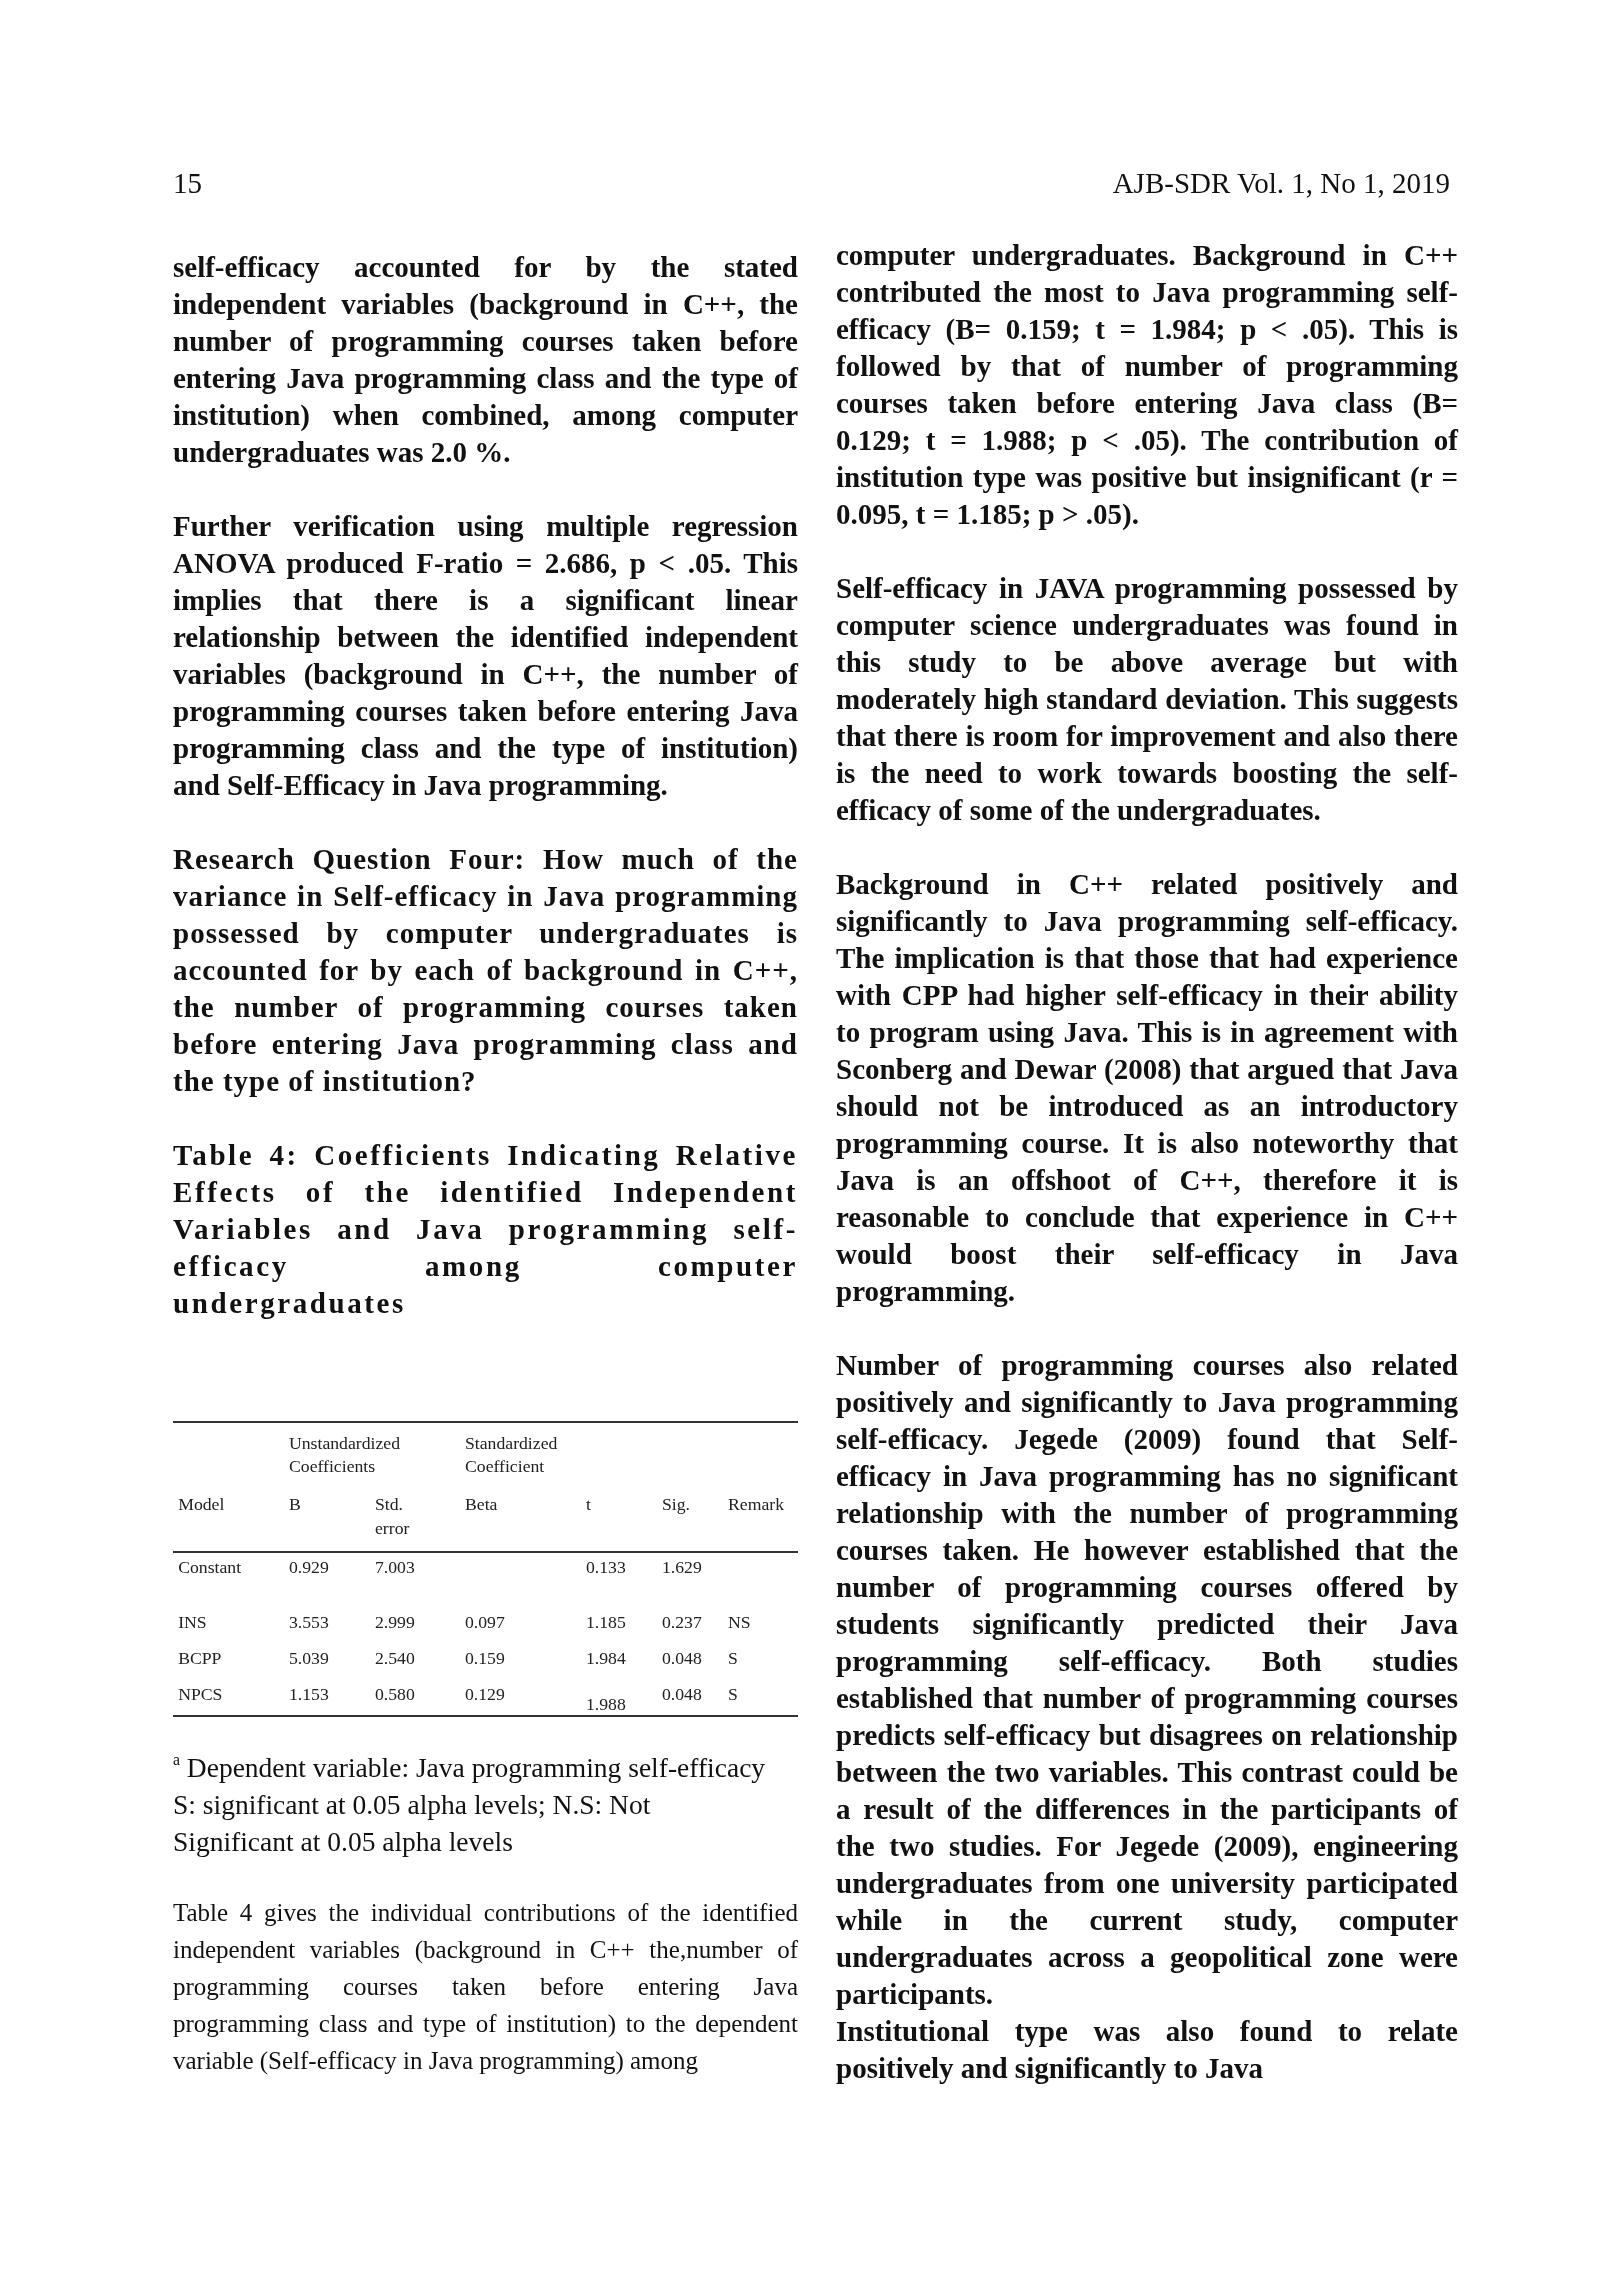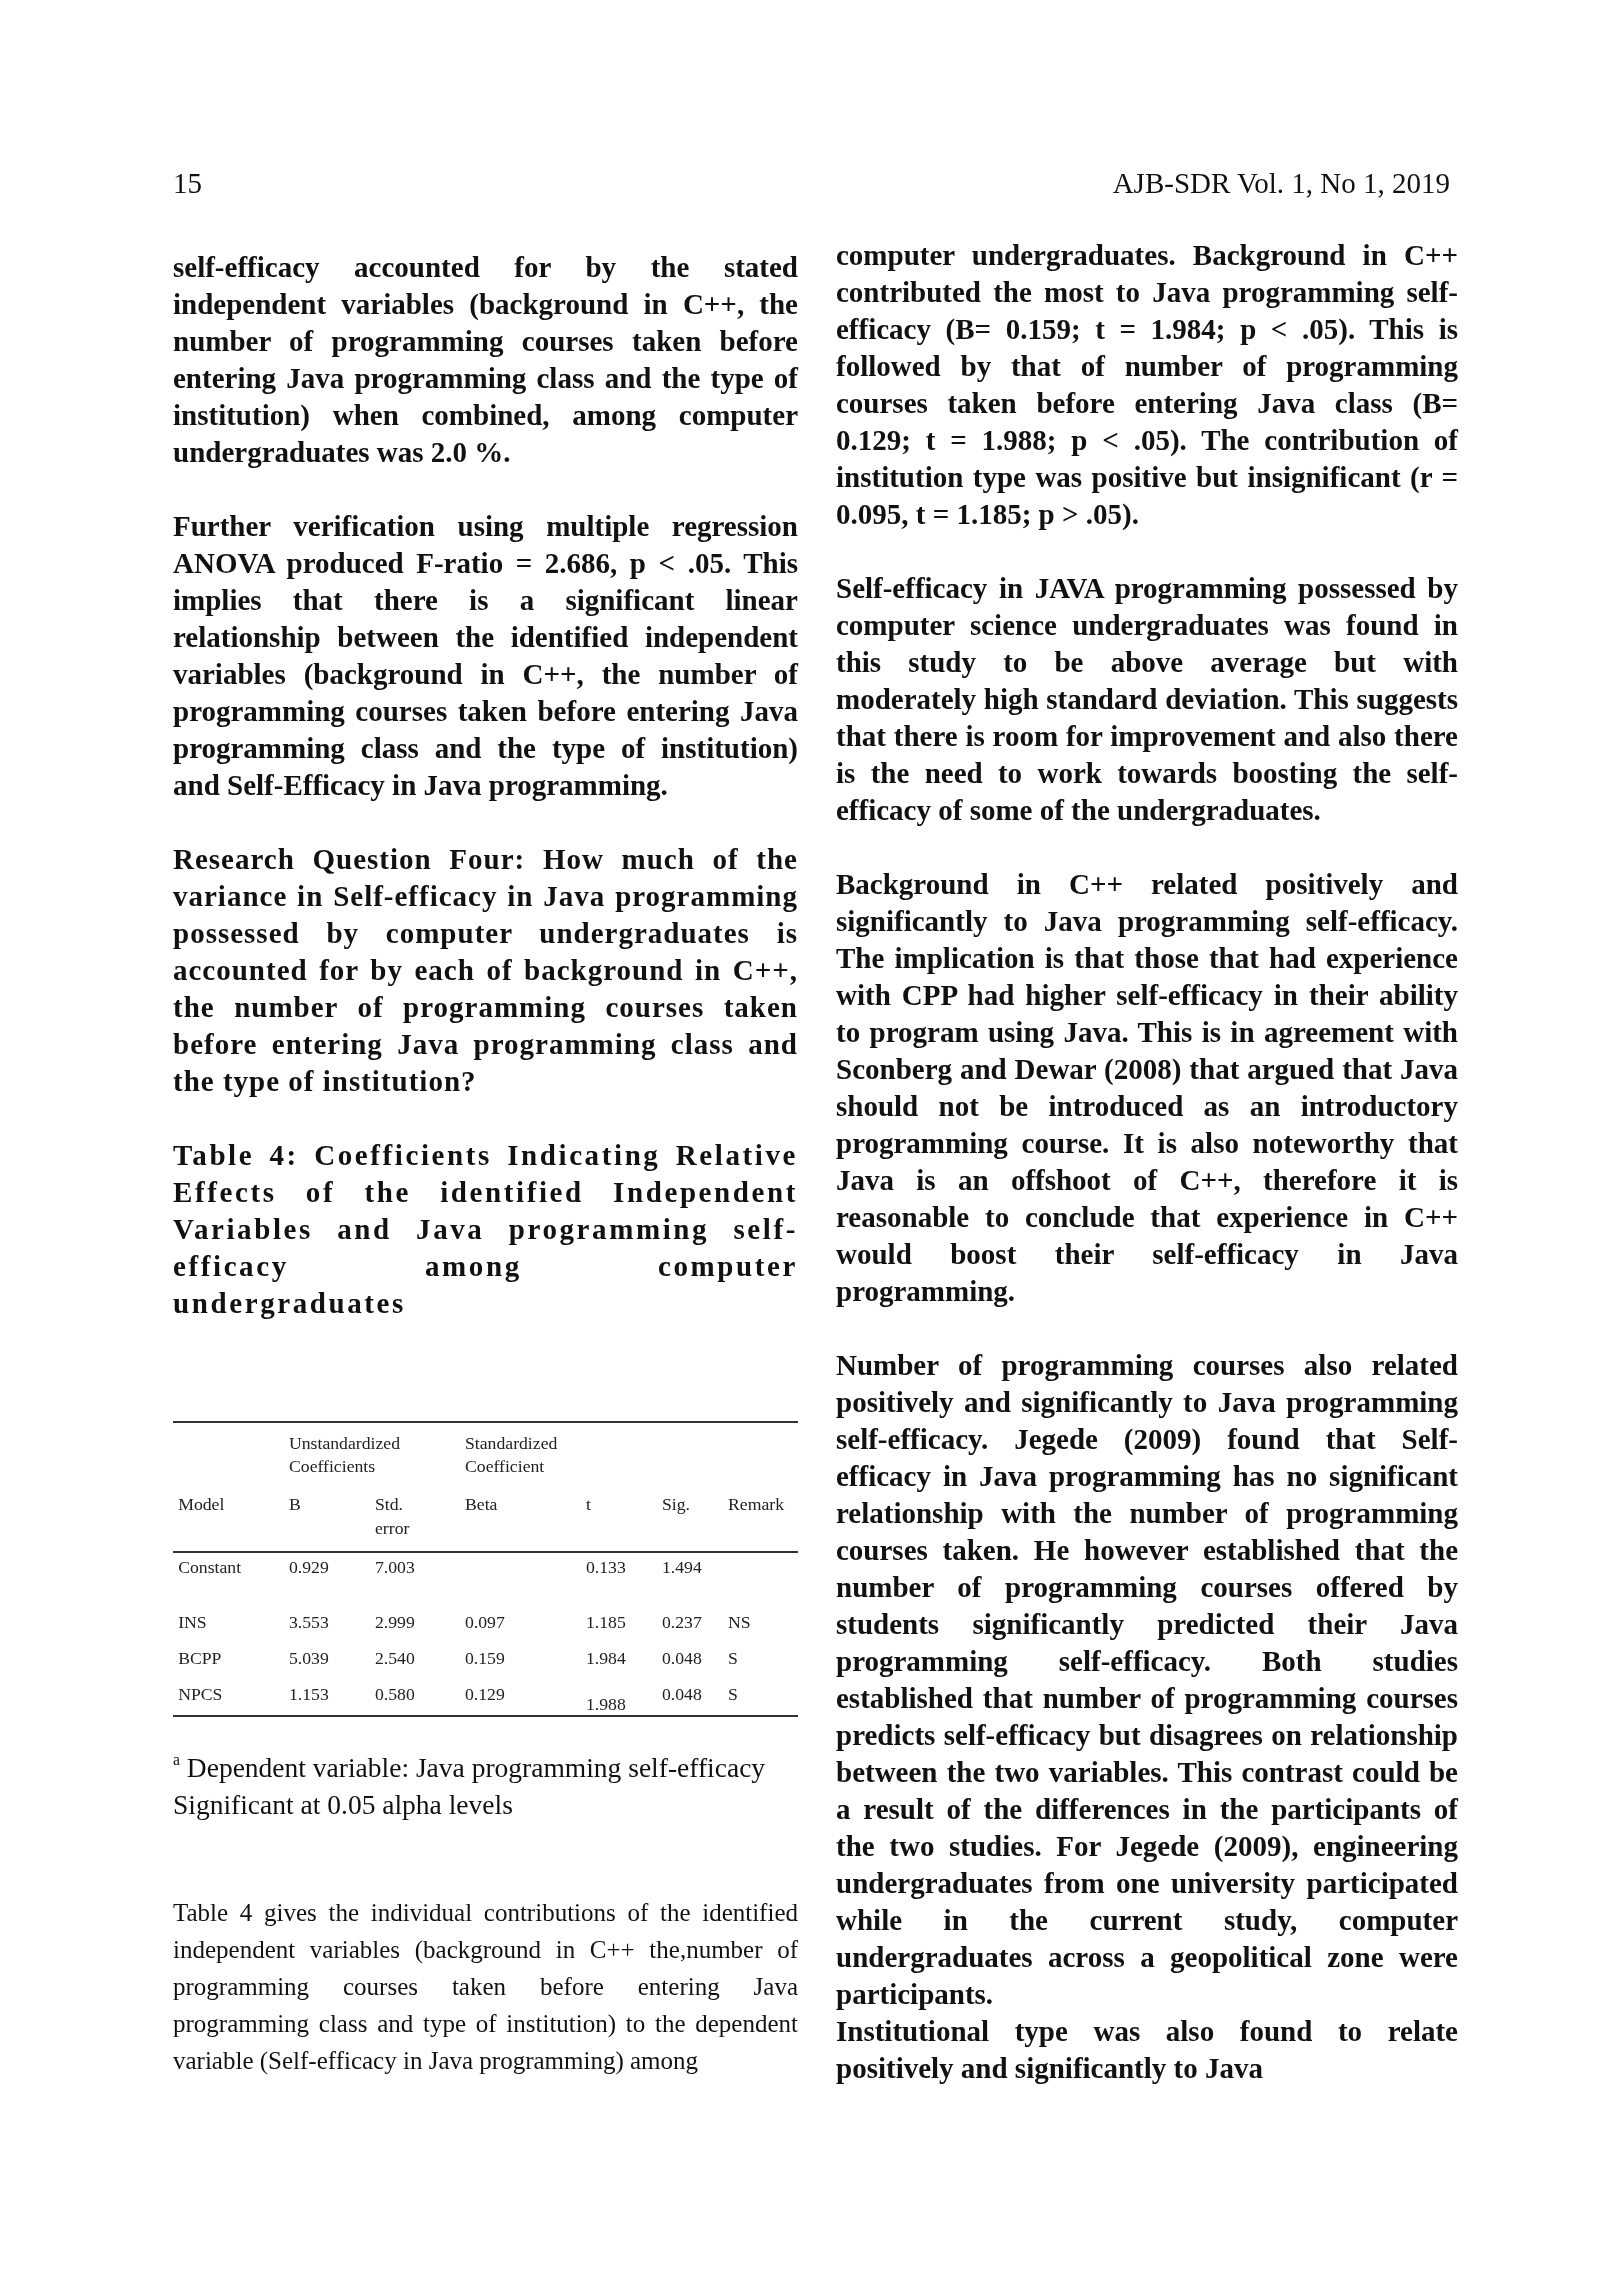--- a/index.html
+++ b/index.html
@@ -67,21 +67,21 @@
   <div class="cell c-sig" style="top:72px">Sig.</div>
   <div class="cell c-rem" style="top:72px">Remark</div>
 
   <div class="rule" style="top:130px"></div>
 
   <div class="cell c-model" style="top:135px">Constant</div>
   <div class="cell c-b" style="top:135px">0.929</div>
   <div class="cell c-se" style="top:135px">7.003</div>
   <div class="cell c-beta" style="top:135px"></div>
   <div class="cell c-t" style="top:135px">0.133</div>
-  <div class="cell c-sig" style="top:135px">1.494</div>
+  <div class="cell c-sig" style="top:135px">1.629</div>
   <div class="cell c-rem" style="top:135px"></div>
 
   <div class="cell c-model" style="top:190px">INS</div>
   <div class="cell c-b" style="top:190px">3.553</div>
   <div class="cell c-se" style="top:190px">2.999</div>
   <div class="cell c-beta" style="top:190px">0.097</div>
   <div class="cell c-t" style="top:190px">1.185</div>
   <div class="cell c-sig" style="top:190px">0.237</div>
   <div class="cell c-rem" style="top:190px">NS</div>
 
@@ -99,20 +99,21 @@
   <div class="cell c-beta" style="top:262px">0.129</div>
   <div class="cell c-t" style="top:272px">1.988</div>
   <div class="cell c-sig" style="top:262px">0.048</div>
   <div class="cell c-rem" style="top:262px">S</div>
 
   <div class="rule" style="top:294px"></div>
 </div>
 
 <div id="notes">
   <div><sup>a</sup> <span>Dependent variable: Java programming self-efficacy</span></div>
+  <div>S: significant at 0.05 alpha levels; N.S: Not</div>
   <div>Significant at 0.05 alpha levels</div>
 </div>
 
 <div id="table4-text">
   <p>Table 4 gives the individual contributions of the identified independent variables (background in C++ the,number of programming courses taken before entering Java programming class and type of institution)  to the dependent variable (Self-efficacy in Java programming) among</p>
 </div>
 
 <div class="col" id="right">
   <p>computer undergraduates. Background in C++ contributed the most to Java programming self-efficacy (B= 0.159; t = 1.984; p &lt; .05). This is followed by that of number of programming courses taken before entering Java class (B= 0.129; t = 1.988; p &lt; .05). The contribution of institution type was positive but insignificant (r = 0.095, t = 1.185; p &gt; .05).</p>
   <div class="gap-1"></div>

